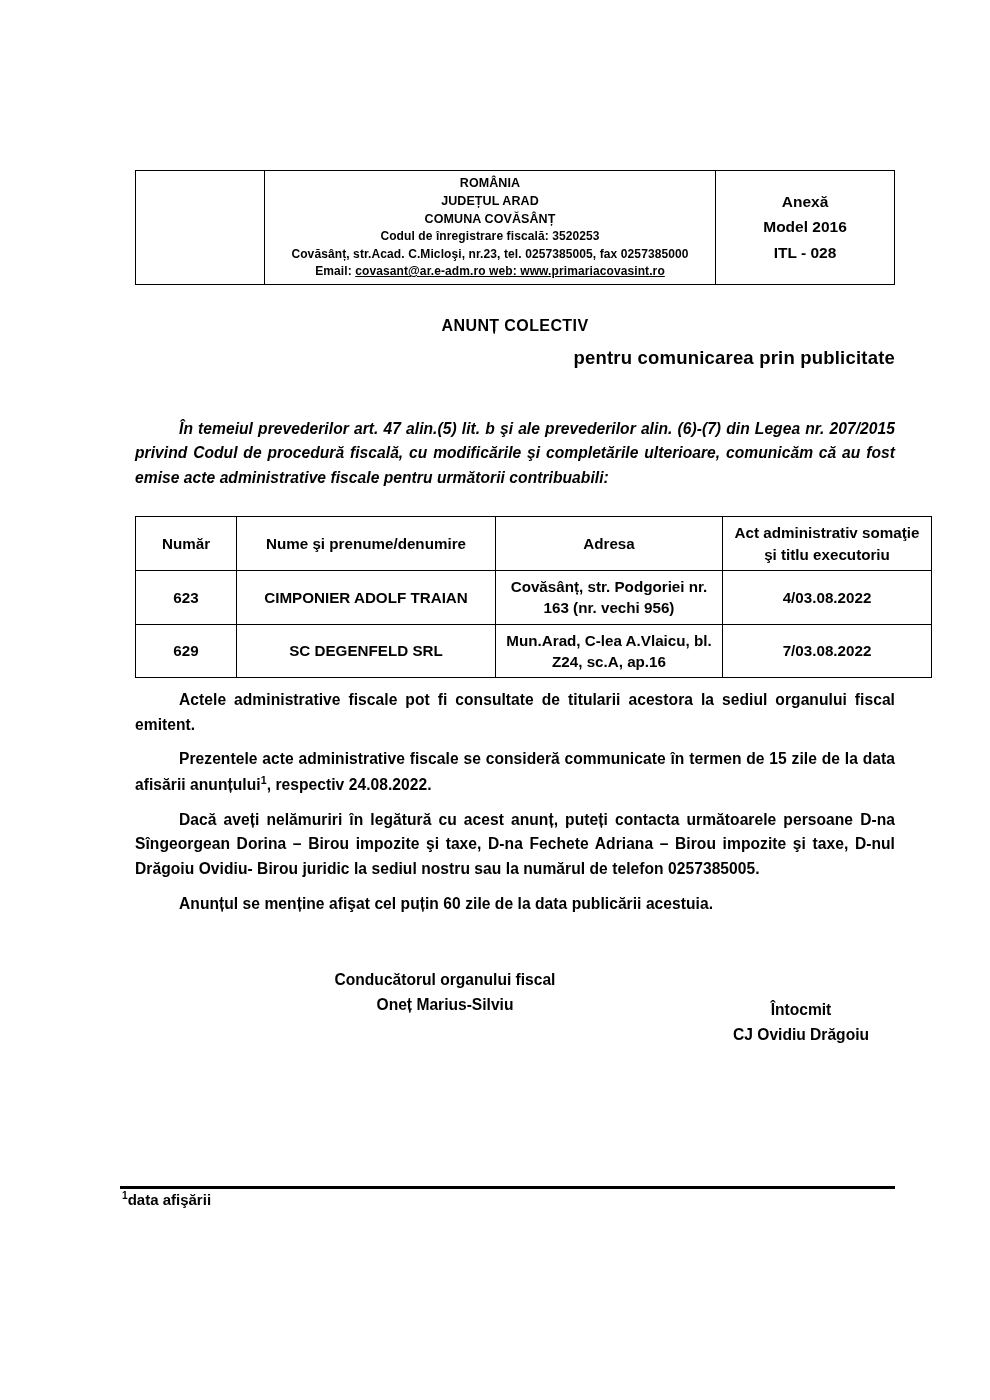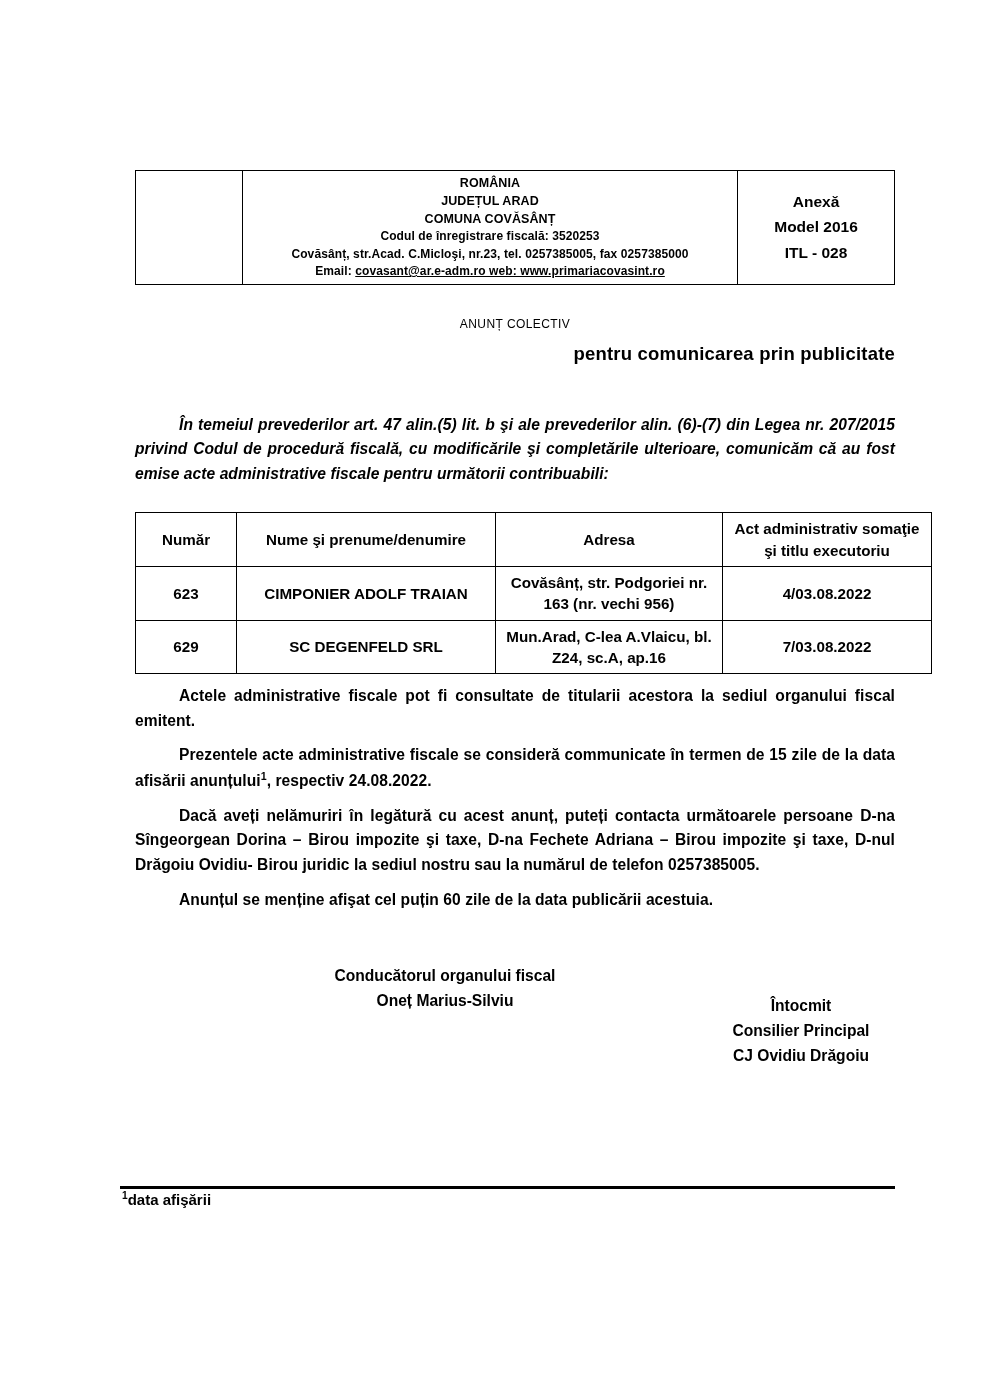--- a/index.html
+++ b/index.html
@@ -31,21 +31,21 @@
 
   
   table.header-table {
     border-collapse: collapse;
     width: 100%;
     table-layout: fixed;
   }
   table.header-table td {
     border: 1.5px solid #000;
     vertical-align: middle;
-    padding: 3px 4px;
+    padding: 3px 15px;
   }
   .hdr-blank { width: 98px; }
   .hdr-mid {
     text-align: center;
     font-size: 12.5px;
     font-weight: bold;
     line-height: 1.45;
     letter-spacing: 0.1px;
   }
   .hdr-mid .line-small {
@@ -67,22 +67,22 @@
     margin-top: 22px;
     font-size: 15.5px;
     font-weight: bold;
     letter-spacing: 0.2px;
   }
 
   
   .title1 {
     margin-top: 32px;
     text-align: center;
-    font-size: 12px;
-    font-weight: normal;
+    font-size: 16px;
+    font-weight: bold;
     letter-spacing: 0.4px;
   }
   .title2 {
     margin-top: 12px;
     text-align: right;
     font-size: 18.5px;
     font-weight: bold;
     letter-spacing: 0.2px;
   }
 
@@ -238,21 +238,20 @@
 
     <div class="para">Anunțul se menține afişat cel puțin 60 zile de la data publicării acestuia.</div>
 
     <div class="sig-wrap">
       <div class="sig-left">
         <div>Conducătorul organului fiscal</div>
         <div>Oneț Marius-Silviu</div>
       </div>
       <div class="sig-right">
         <div>Întocmit</div>
-        <div>Consilier Principal</div>
         <div>CJ Ovidiu Drăgoiu</div>
       </div>
     </div>
 
   </div>
 
   <div class="footnote-rule"></div>
   <div class="footnote-text">
     <sup>1</sup><span>data afişării</span>
   </div>

